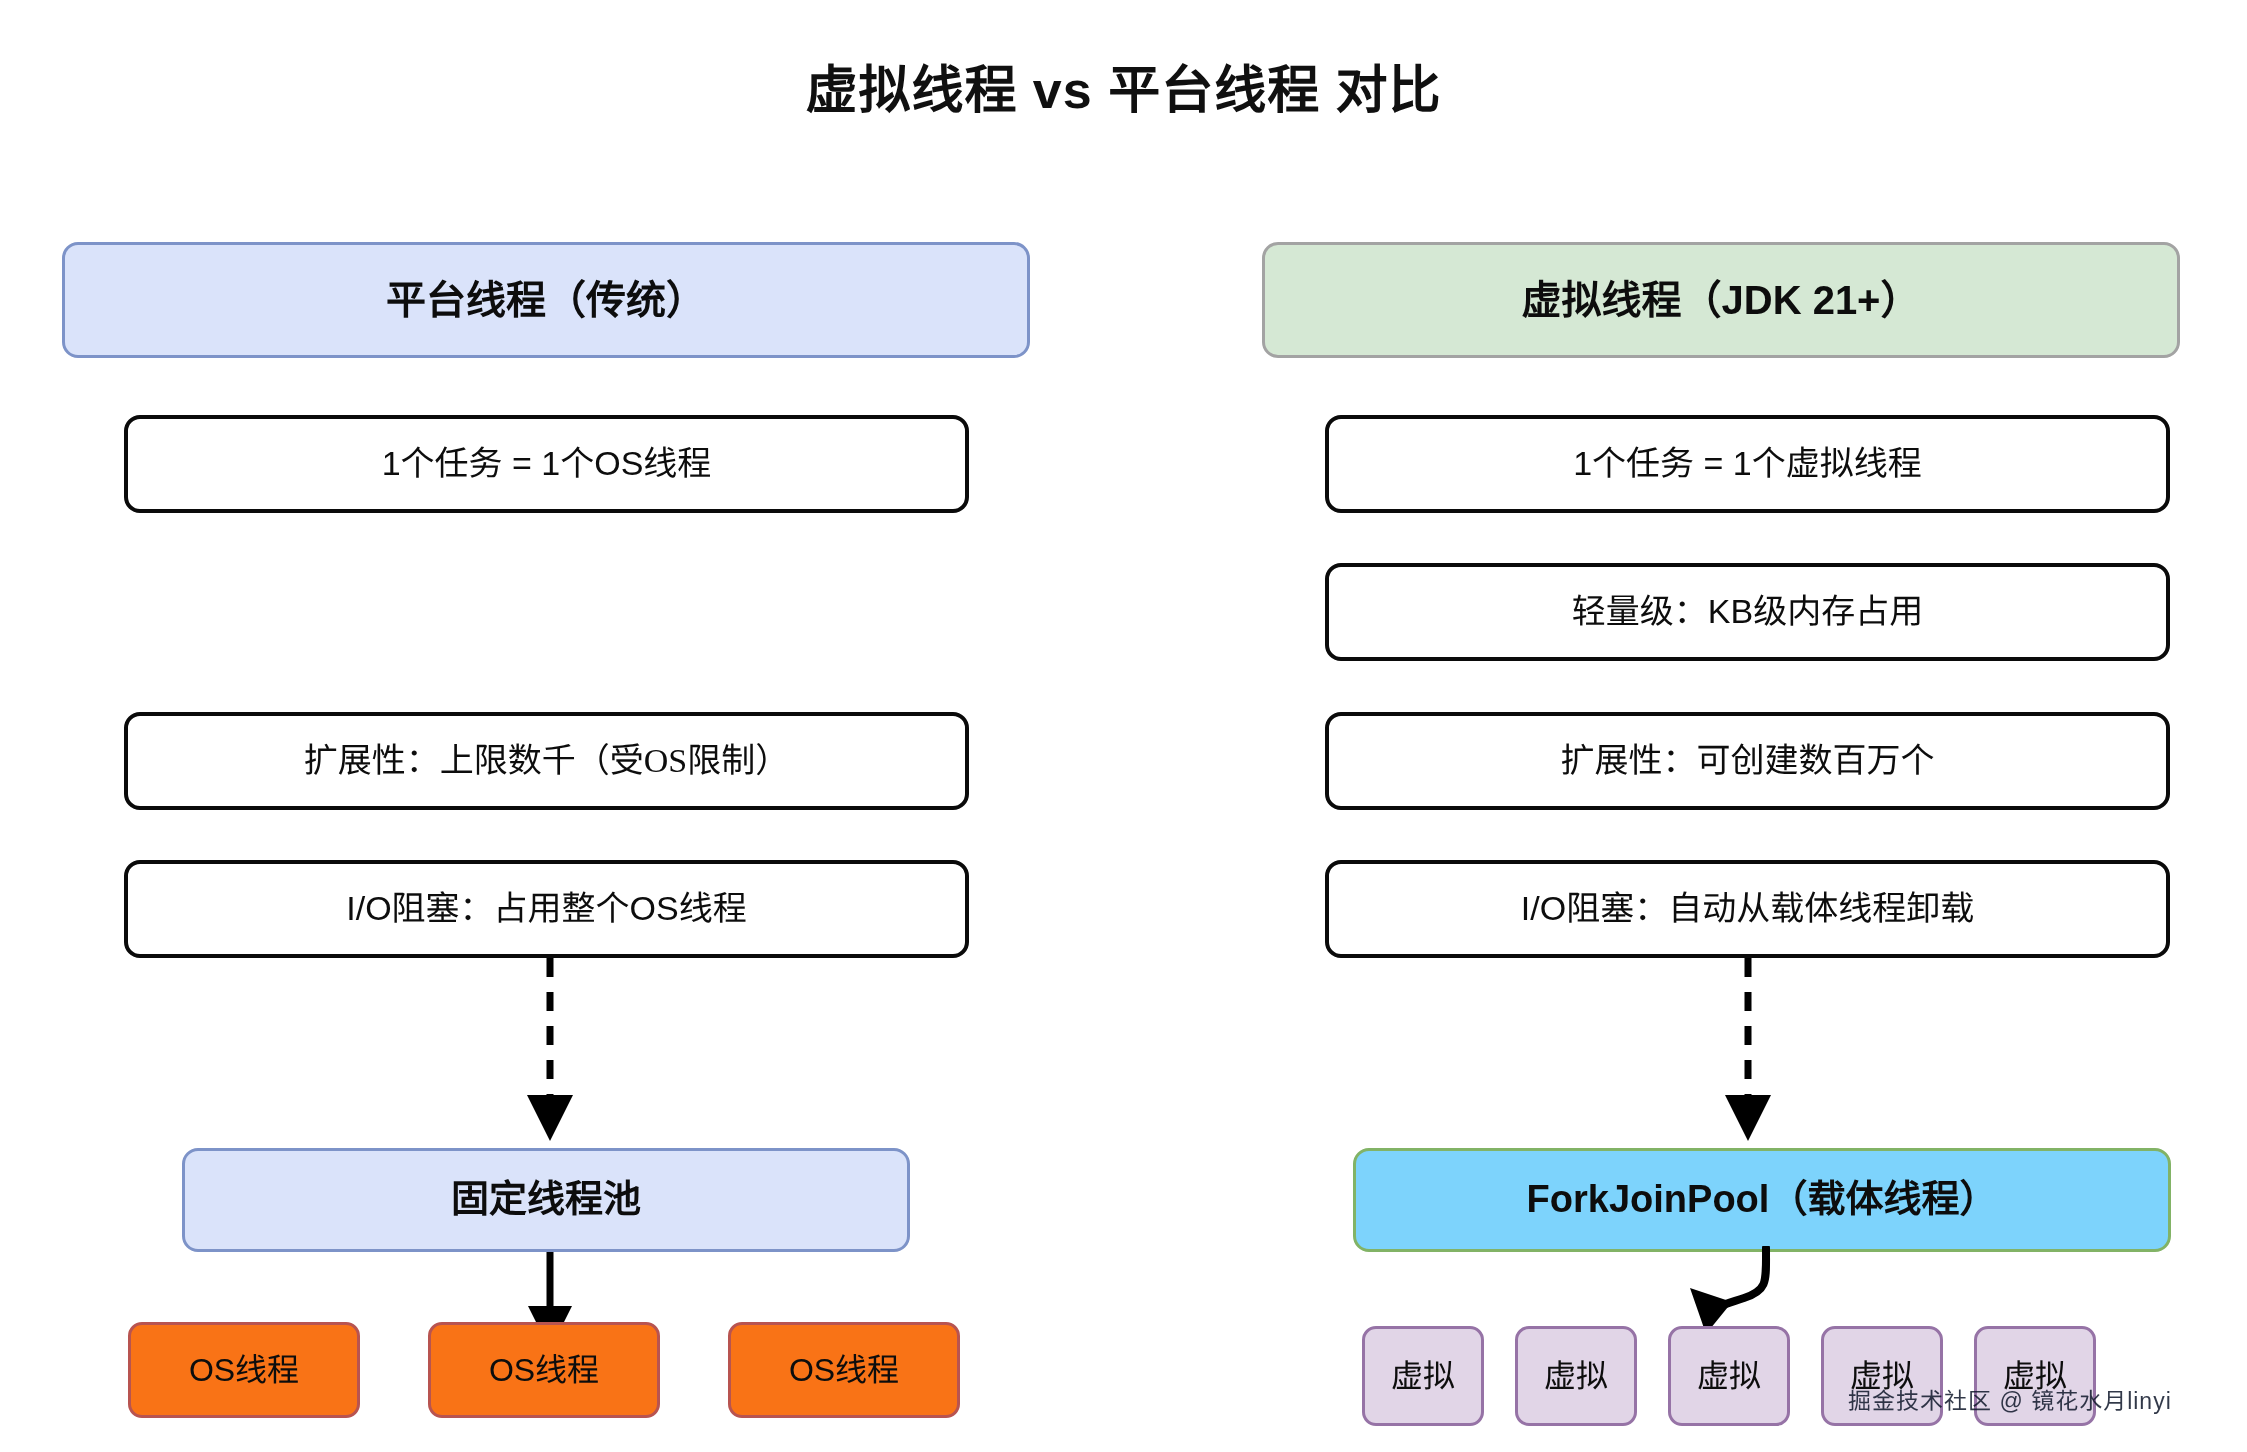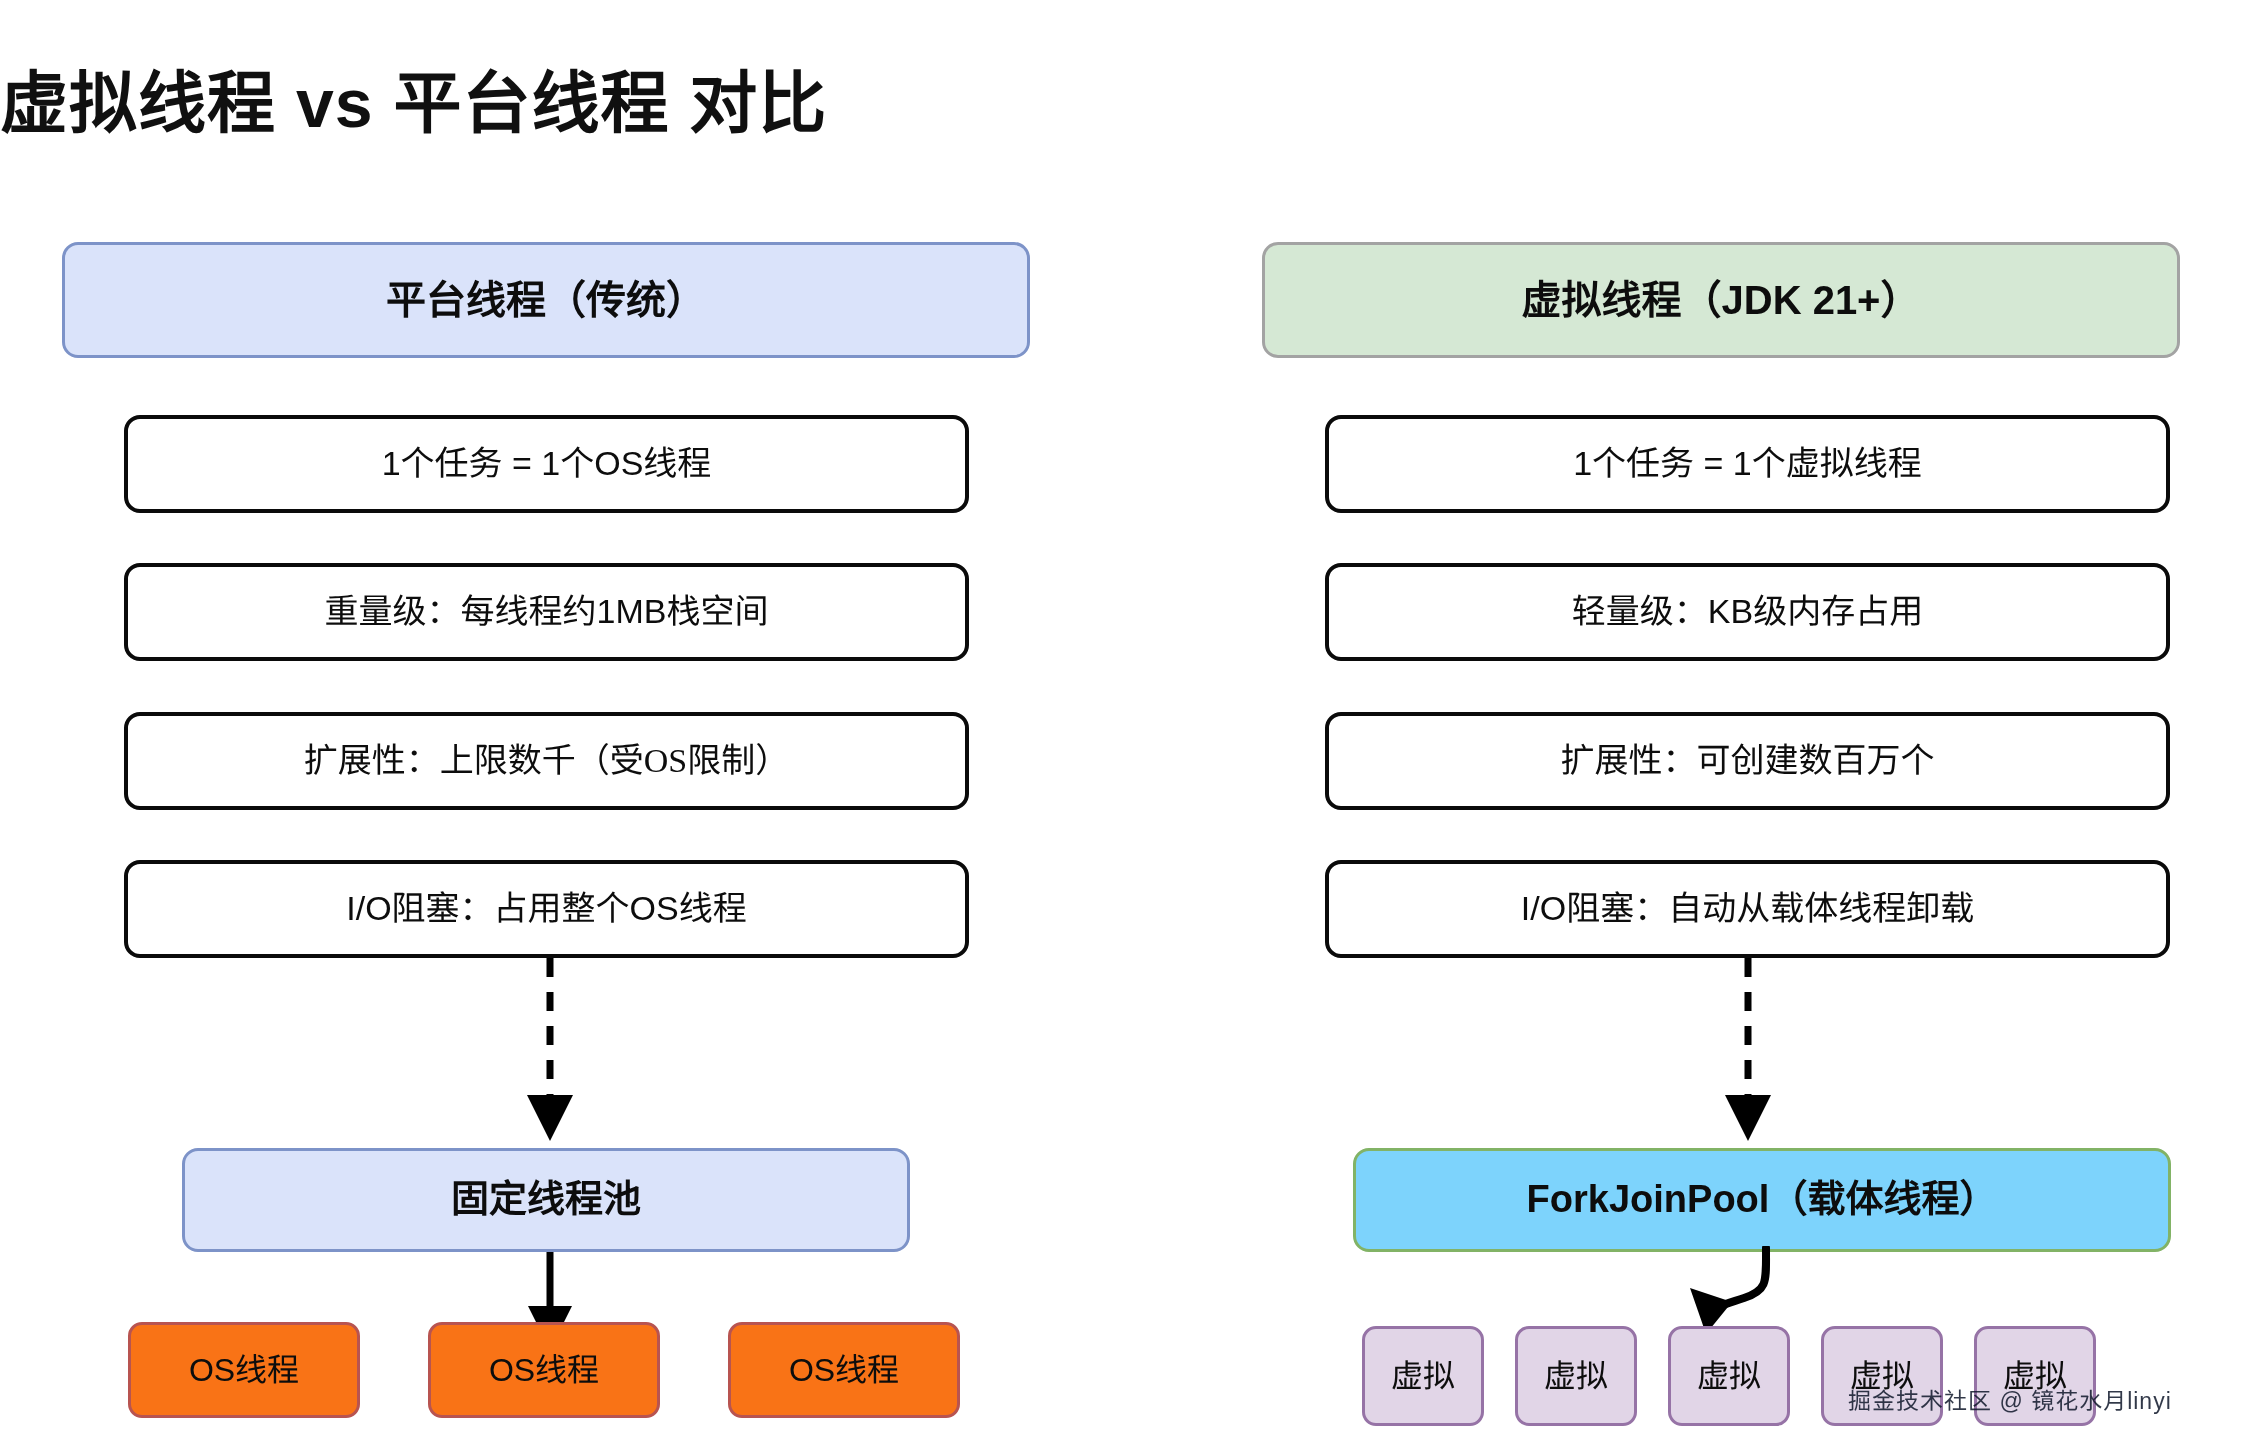--- a/index.html
+++ b/index.html
@@ -19,21 +19,22 @@
     background: #ffffff;
     overflow: hidden;
   }
 
   
   .page-title {
     position: absolute;
     left: 0;
     top: 48px;
     width: 2247px;
-    font-size: 68px;
+    text-align: center;
+    font-size: 52px;
     font-weight: 700;
     letter-spacing: 1px;
     color: #101010;
     white-space: nowrap;
   }
 
   
   .node {
     position: absolute;
     box-sizing: border-box;
@@ -124,23 +125,20 @@
   <div class="page-title">虚拟线程 vs 平台线程 对比</div>
 
   <div class="node col-head head-blue" style="left:62px; top:242px; width:968px; height:116px;">
     <span>平台线程（传统）</span>
   </div>
 
   <div class="node feature" style="left:124px; top:415px; width:845px; height:98px;">
     <span>1个任务 = 1个OS线程</span>
   </div>
 
-  <div class="node feature" style="left:124px; top:563px; width:845px; height:98px;">
-    <span>重量级：每线程约1MB栈空间</span>
-  </div>
 
   <div class="node feature" style="left:124px; top:712px; width:845px; height:98px;font-family:Liberation Serif, serif;">
     <span>扩展性：上限数千（受OS限制）</span>
   </div>
 
   <div class="node feature" style="left:124px; top:860px; width:845px; height:98px;">
     <span>I/O阻塞：占用整个OS线程</span>
   </div>
 
   <svg class="connector" style="left:490px; top:958px;" width="120" height="190" viewBox="0 0 120 190">

